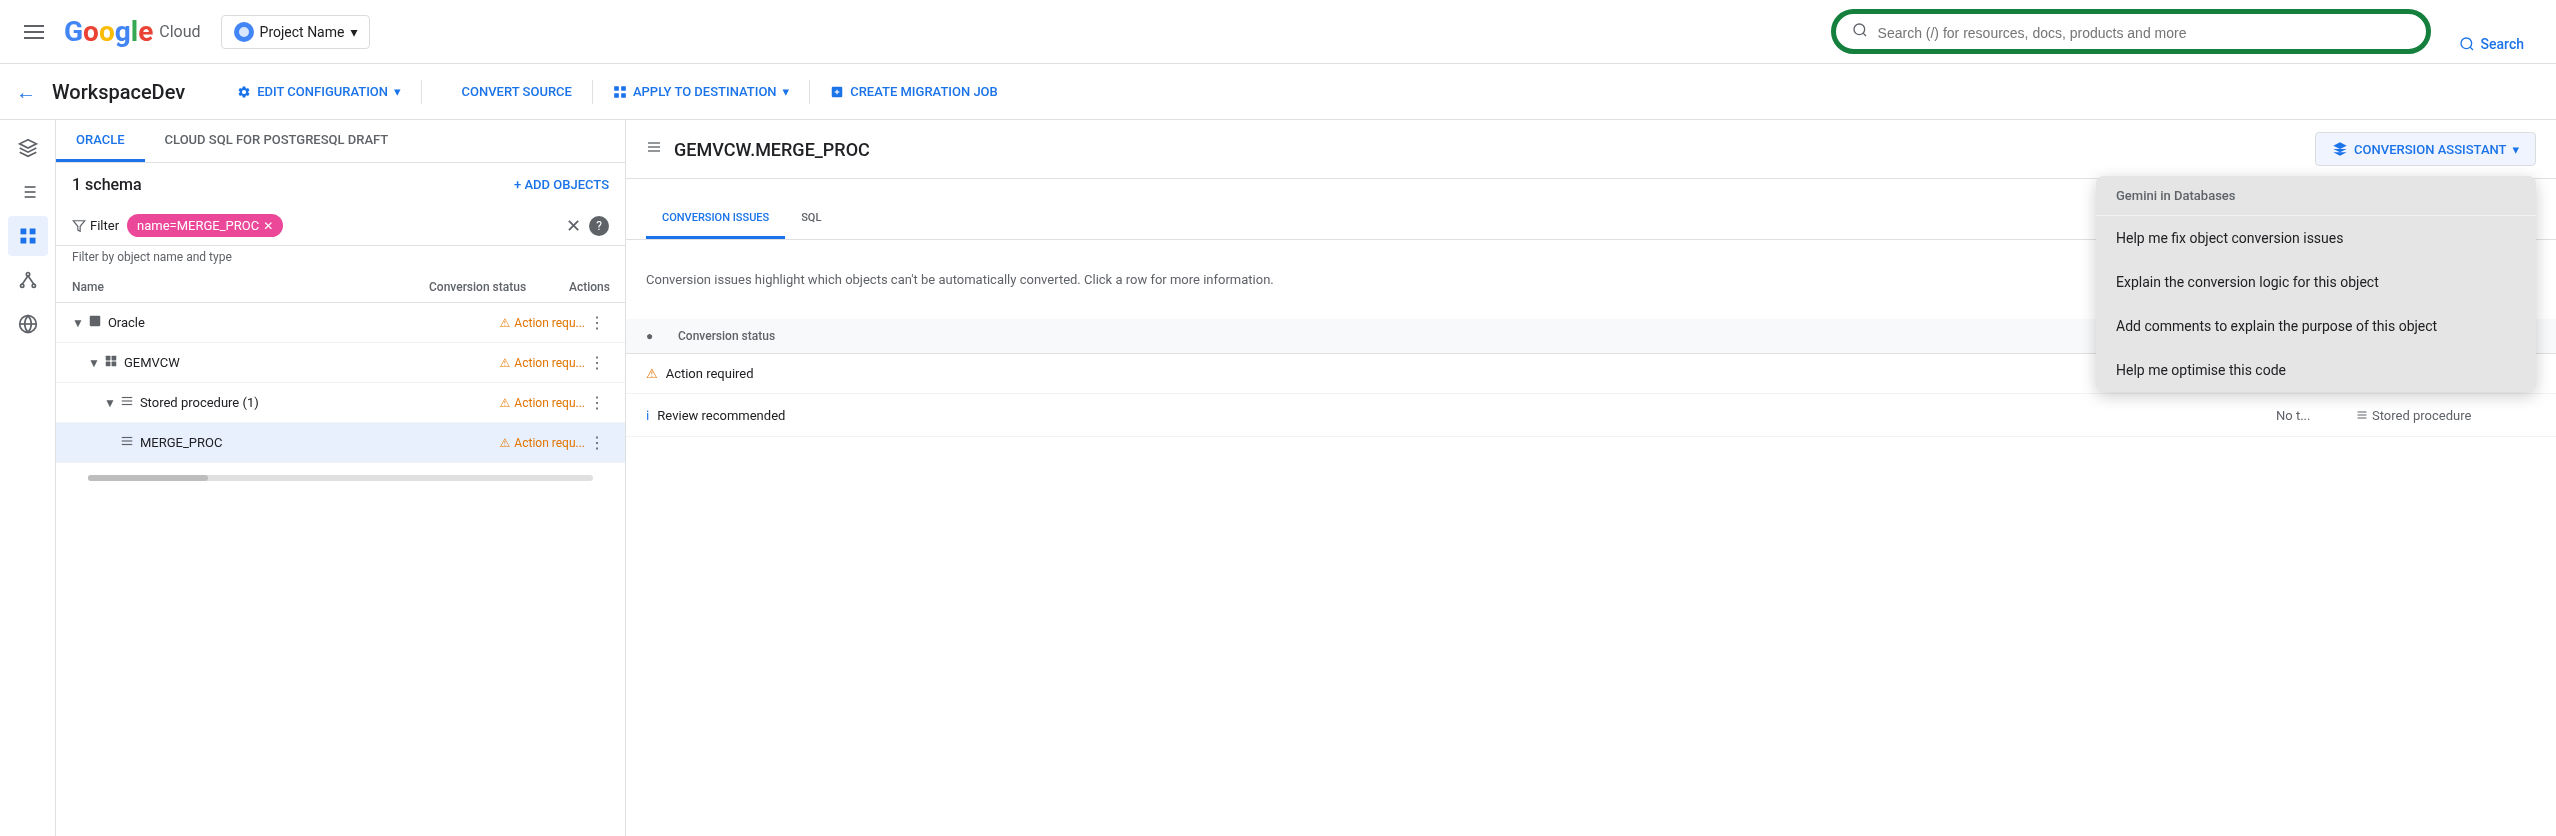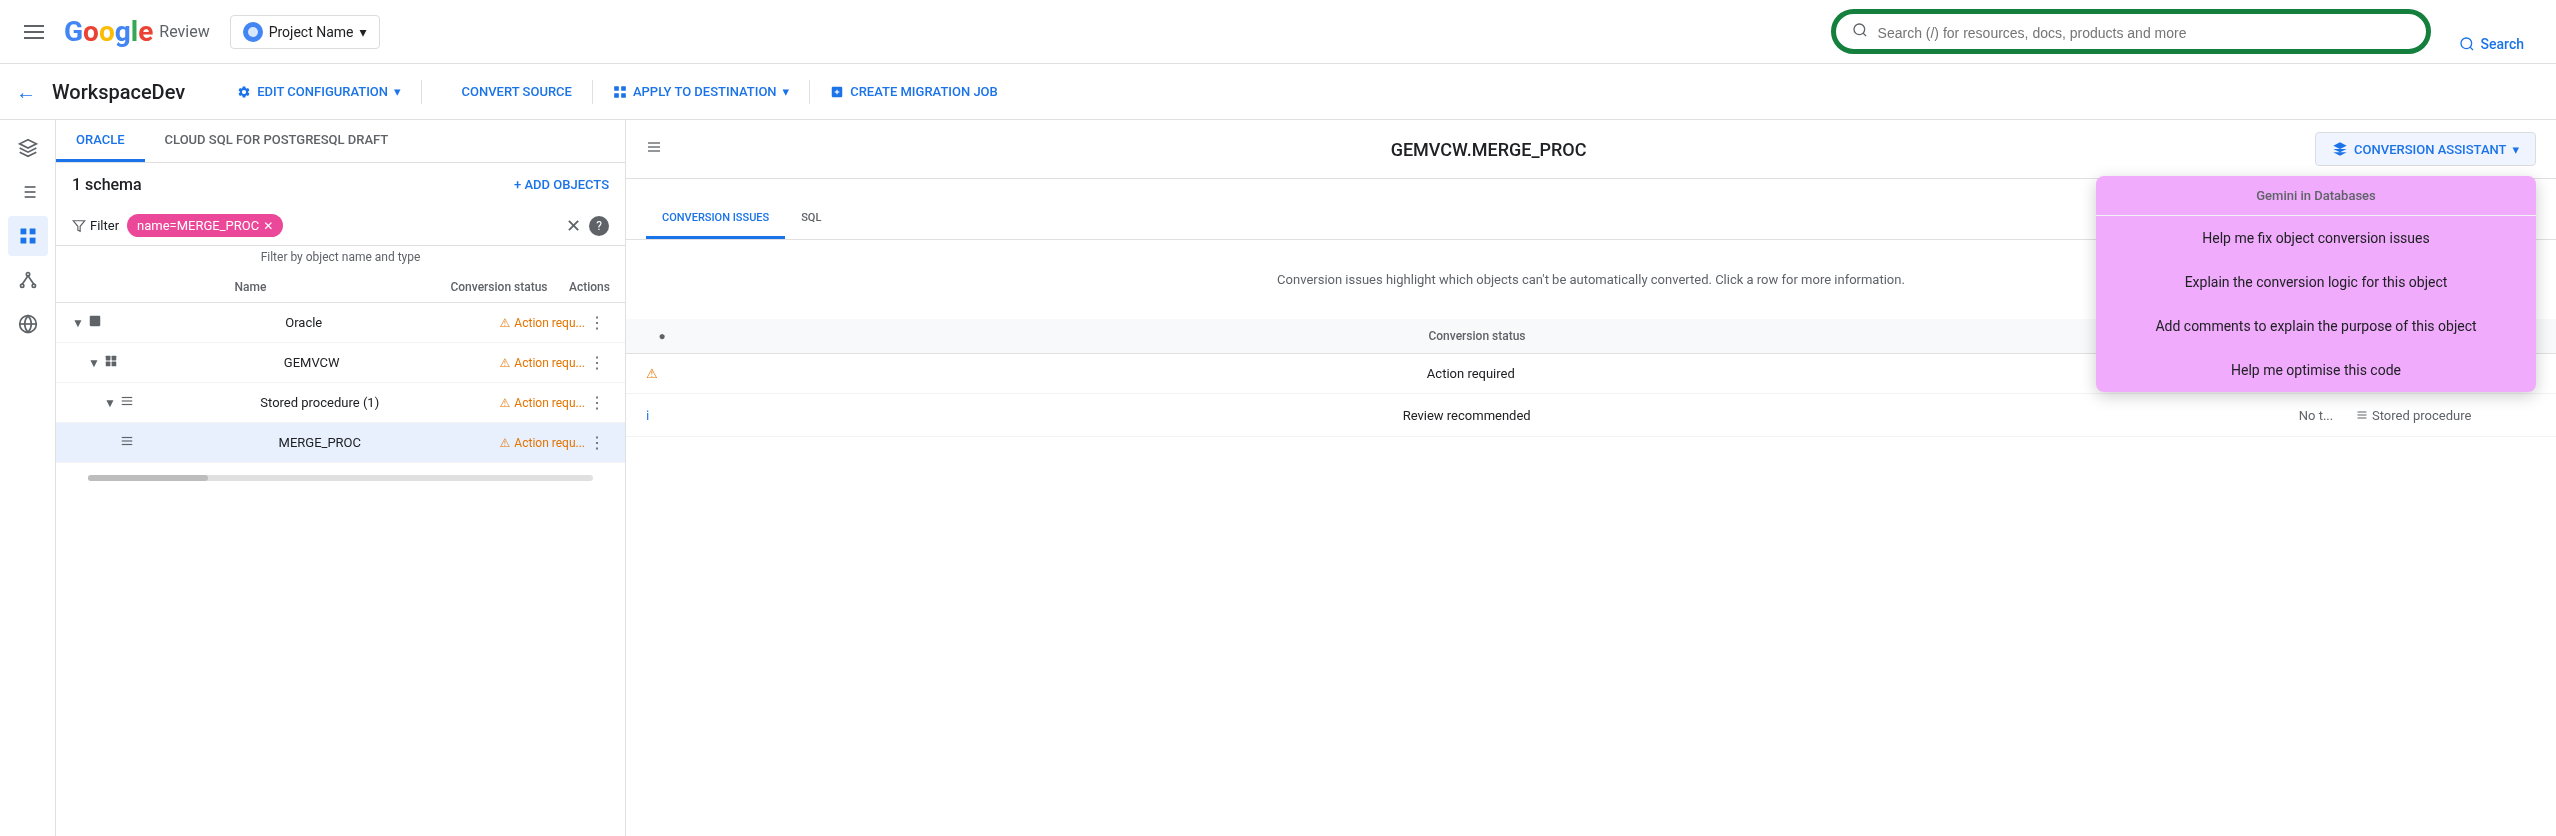--- a/index.html
+++ b/index.html
@@ -43,21 +43,21 @@
     }
     .toolbar-divider { width: 1px; height: 24px; background: #e0e0e0; margin: 0 4px; }
 
     
     .main-layout { display: flex; height: calc(100vh - 120px); }
     .left-sidebar { width: 56px; background: #fff; border-right: 1px solid #e0e0e0; display: flex; flex-direction: column; align-items: center; padding: 8px 0; gap: 4px; }
     .sidebar-icon { width: 40px; height: 40px; display: flex; align-items: center; justify-content: center; border-radius: 4px; cursor: pointer; color: #5f6368; }
     .sidebar-icon.active { background: #e8f0fe; color: #1a73e8; }
 
     
-    .content-area { display: flex; flex: 1; overflow: hidden; text-align: center; }
+    .content-area { display: flex; flex: 1; overflow: hidden; }
 
     
     .left-panel { width: 570px; border-right: 1px solid #e0e0e0; display: flex; flex-direction: column; }
     .tabs-bar { display: flex; border-bottom: 1px solid #e0e0e0; }
     .tab {
       padding: 12px 20px; font-size: 13px; font-weight: 500; cursor: pointer;
       color: #5f6368; border-bottom: 3px solid transparent; white-space: nowrap;
     }
     .tab.active { color: #1a73e8; border-bottom-color: #1a73e8; }
 
@@ -106,21 +106,21 @@
     .conv-assistant-btn {
       display: flex; align-items: center; gap: 6px; padding: 8px 16px;
       border: 1px solid #dadce0; border-radius: 4px; cursor: pointer;
       font-size: 13px; font-weight: 500; color: #1a73e8; background: #f0f4ff;
       position: relative;
     }
 
     
     .dropdown-menu {
       position: absolute; top: 56px; right: 20px; width: 440px;
-      background: #f0abfc; border-radius: 8px; box-shadow: 0 4px 16px rgba(0,0,0,0.2);
+      background: #e5e5e5; border-radius: 8px; box-shadow: 0 4px 16px rgba(0,0,0,0.2);
       z-index: 100; overflow: hidden;
     }
     .dropdown-header { padding: 12px 20px; font-size: 13px; color: #5f6368; font-weight: 500; border-bottom: 1px solid #f1f3f4; }
     .dropdown-item { padding: 14px 20px; font-size: 14px; color: #202124; cursor: pointer; }
 
     
     .conv-tabs { display: flex; border-bottom: 1px solid #e0e0e0; padding: 0 20px; }
     .conv-tab { padding: 12px 16px; font-size: 11px; font-weight: 500; cursor: pointer; color: #5f6368; border-bottom: 3px solid transparent; }
     .conv-tab.active { color: #1a73e8; border-bottom-color: #1a73e8; }
     .conv-desc { padding: 12px 20px; font-size: 13px; color: #5f6368; }
@@ -151,21 +151,21 @@
 <div class="topbar">
   <div class="hamburger">
     <span></span>
       <span></span>
       <span></span>
   </div>
   <div class="google-cloud-logo">
     <span style="font-size:28px;font-weight:700;">
       <span class="blue">G</span><span class="red">o</span><span class="yellow">o</span><span class="blue">g</span><span class="green">l</span><span class="red">e</span>
     </span>
-    <span class="logo-cloud">Review</span>
+    <span class="logo-cloud">Cloud</span>
   </div>
   <div class="project-selector">
     <div class="project-avatar">
       <svg width="12" height="12" viewBox="0 0 12 12">
           <circle cx="6" cy="6" r="5" fill="white" opacity="0.8"></circle>
         </svg>
     </div>
     <span>Project Name</span>
     <span>▾</span>
   </div>

